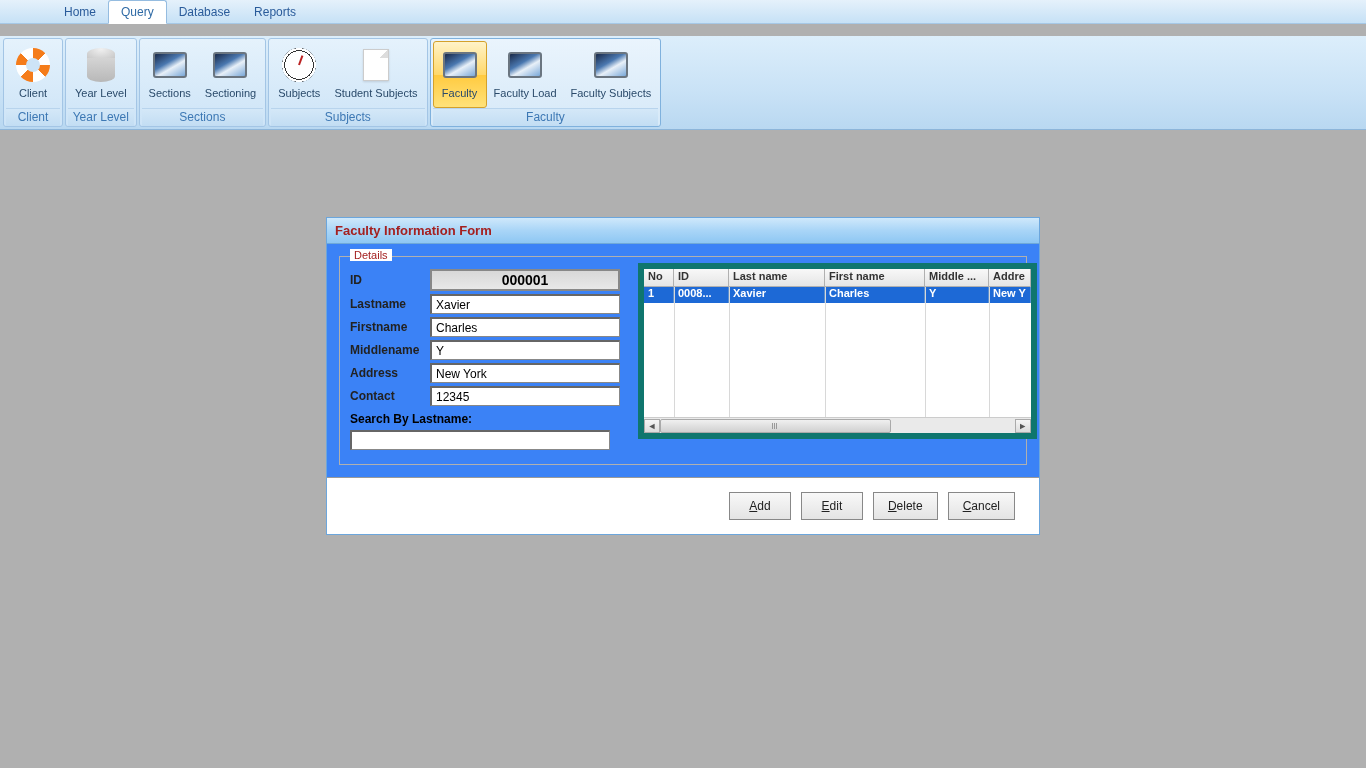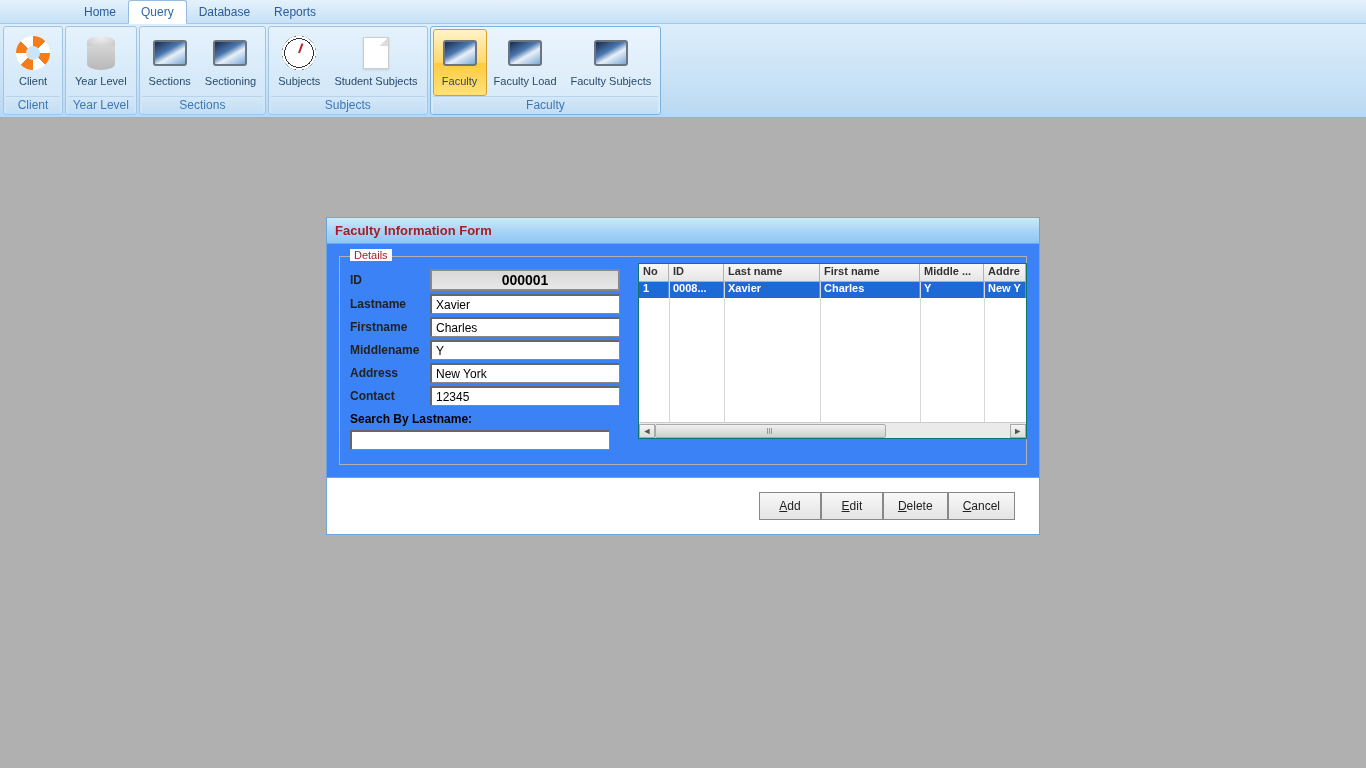--- a/index.html
+++ b/index.html
@@ -68,21 +68,21 @@
     color: #4a5a6a;
     font-size: 14px;
   }
   .window-controls span { cursor: default; display: inline-block; width: 16px; text-align: center; }
 
   .menubar {
     height: 24px;
     background: linear-gradient(to bottom, #e5f1fb, #c6e1f6);
     display: flex;
     align-items: flex-end;
-    padding-left: 72px;
+    padding-left: 52px;
     border-bottom: 1px solid #a6c8e6;
   }
   .menu-item {
     padding: 4px 12px 4px 12px;
     color: #2a5b9a;
     font-size: 12px;
     font-weight: 500;
     cursor: default;
   }
   .menu-item.active {
@@ -94,20 +94,21 @@
     color: #2f6aa5;
   }
 
   .ribbon {
     height: 94px;
     background: linear-gradient(to bottom, #dceefb 0%, #c9e2f6 60%, #b9d8f1 100%);
     border-bottom: 1px solid #8db5d9;
     display: flex;
     align-items: stretch;
     padding: 2px 0 2px 3px;
+    margin-top: 12px;
   }
   .ribbon-group {
     border: 1px solid #a3c5e5;
     border-radius: 3px;
     background: linear-gradient(to bottom, #e5f2fc, #cde4f7);
     margin-right: 2px;
     display: flex;
     flex-direction: column;
     padding: 2px 2px 0 2px;
   }
@@ -255,21 +256,21 @@
     width: 260px;
     height: 20px;
     border: 1px solid #888;
     border-top: 2px solid #666;
     border-left: 2px solid #666;
     padding: 1px 4px;
     font-size: 12px;
   }
 
   .table-box {
-    border: 1px solid #0f766e;
+    border: 6px solid #0f766e;
     height: 176px;
     position: relative;
     background: #fff;
     overflow: hidden;
   }
   .table-header {
     display: flex;
     height: 18px;
     background: linear-gradient(to bottom, #f8f8f8, #e4e4e4);
   }
@@ -347,20 +348,21 @@
     width:6px; height:6px;
     transform:translateX(-50%);
     background: repeating-linear-gradient(to right,#999 0,#999 1px,transparent 1px,transparent 2px);
   }
 
   .button-bar {
     border-top: 1px solid #999;
     padding: 14px 24px;
     display: flex;
     justify-content: flex-end;
+    gap: 10px;
     background: #fff;
   }
   .btn {
     min-width: 62px;
     height: 28px;
     padding: 0 14px;
     background: linear-gradient(#f8f8f8,#e4e4e4);
     border: 1px solid #888;
     font-size: 12px;
     color: #222;

